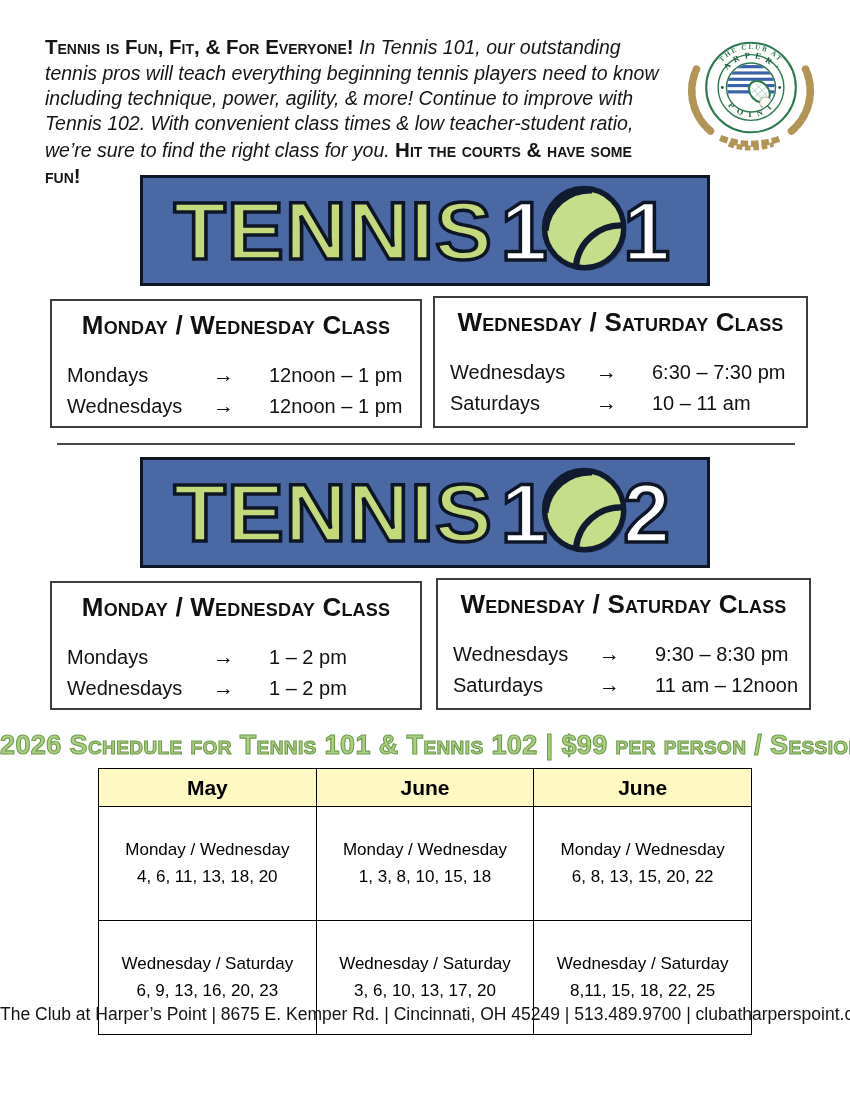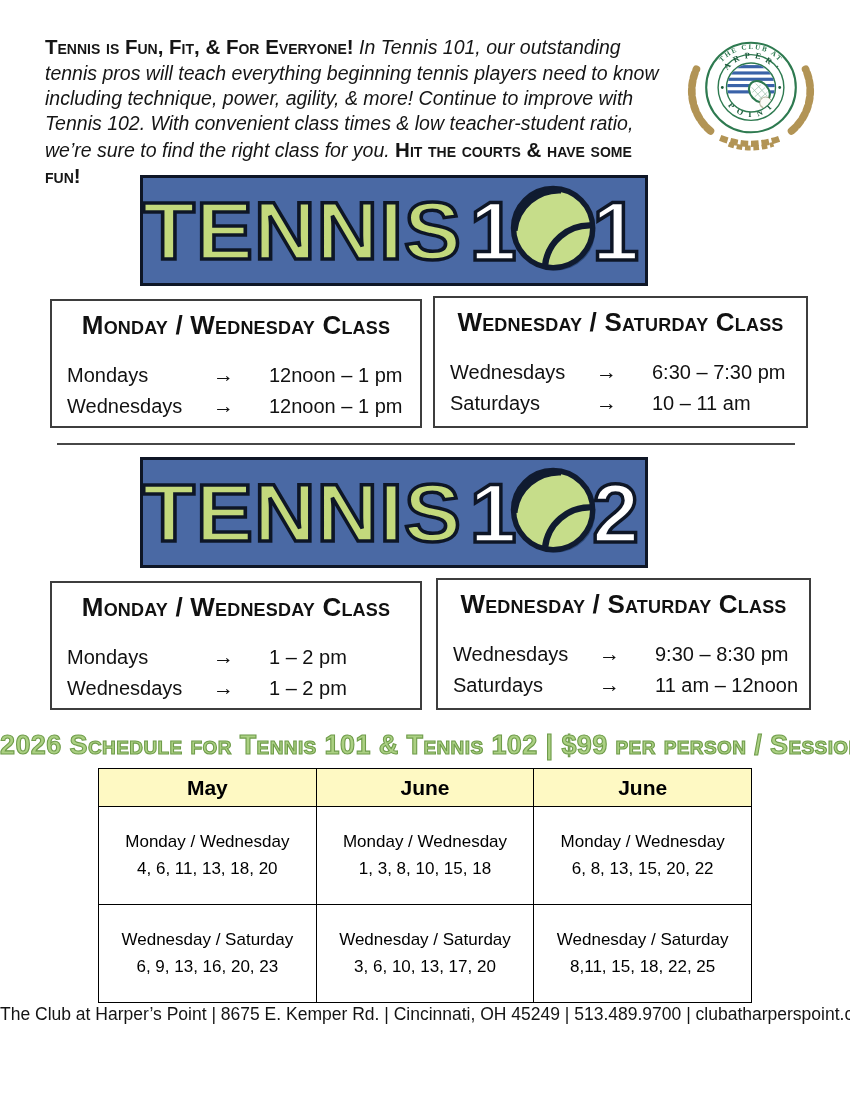--- a/index.html
+++ b/index.html
@@ -11,21 +11,21 @@
   
   .intro{position:absolute;left:45px;top:34px;width:628px;font-size:19.5px;line-height:1.3;color:#151515;}
   .intro .lead,.intro .tail{font-weight:700;font-variant:small-caps;font-size:20.5px;font-style:normal;}
   .intro .body-text{font-style:italic;}
 
   
   .logo{position:absolute;left:681px;top:24px;width:140px;height:134px;}
 
   
   .banner{
-    position:absolute;left:140px;width:508px;height:111px;
+    position:absolute;left:140px;width:570px;height:111px;
     background:#4a69a4;border:3px solid #0e1626;box-sizing:border-box;
     display:flex;align-items:center;justify-content:center;
   }
   .banner-101{top:175px;}
   .banner-102{top:457px;}
   .banner .word{
     font-size:82px;font-weight:700;line-height:1;letter-spacing:1px;
     color:#c3d97c;-webkit-text-stroke:3.5px #0e1626;
     transform:scaleX(1.04);margin-right:14px;
   }
@@ -65,21 +65,21 @@
   table.sched{
     position:absolute;left:98px;top:768px;width:654px;
     border-collapse:collapse;table-layout:fixed;
   }
   table.sched th{
     background:#fef9c3;border:1px solid #000;height:35px;
     font-size:21px;font-weight:700;color:#000;
   }
   table.sched td{
     border:1px solid #000;height:81px;text-align:center;vertical-align:middle;
-    font-size:17px;line-height:1.55;color:#000;padding:8px;
+    font-size:17px;line-height:1.55;color:#000;padding:16px;
   }
 
   
   .register{
     position:absolute;left:0;top:971px;width:850px;text-align:center;
     font-variant:small-caps;font-weight:700;font-size:23.5px;color:#000;white-space:nowrap;
   }
   .contact{
     position:absolute;left:0;top:1004px;width:850px;text-align:center;
     font-size:17.5px;color:#141414;white-space:nowrap;

